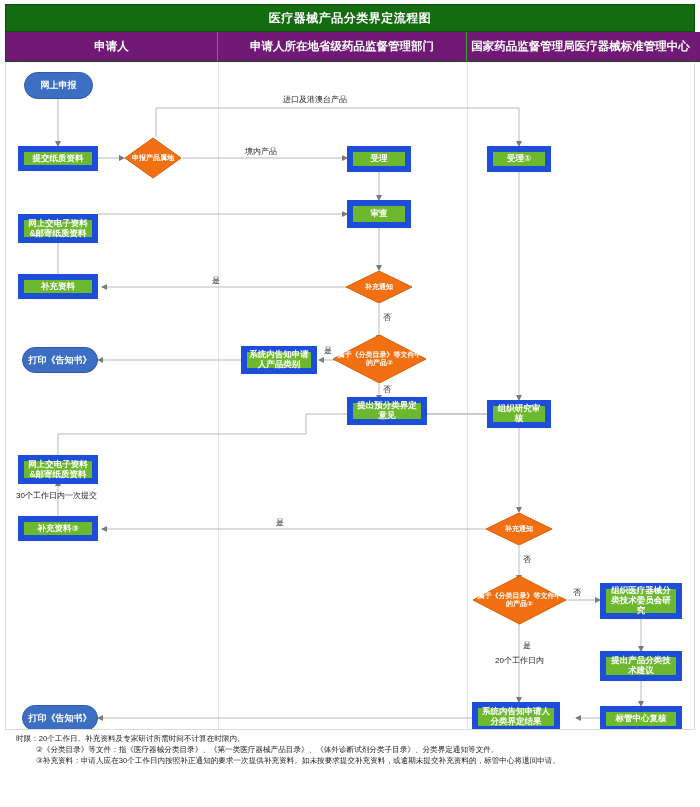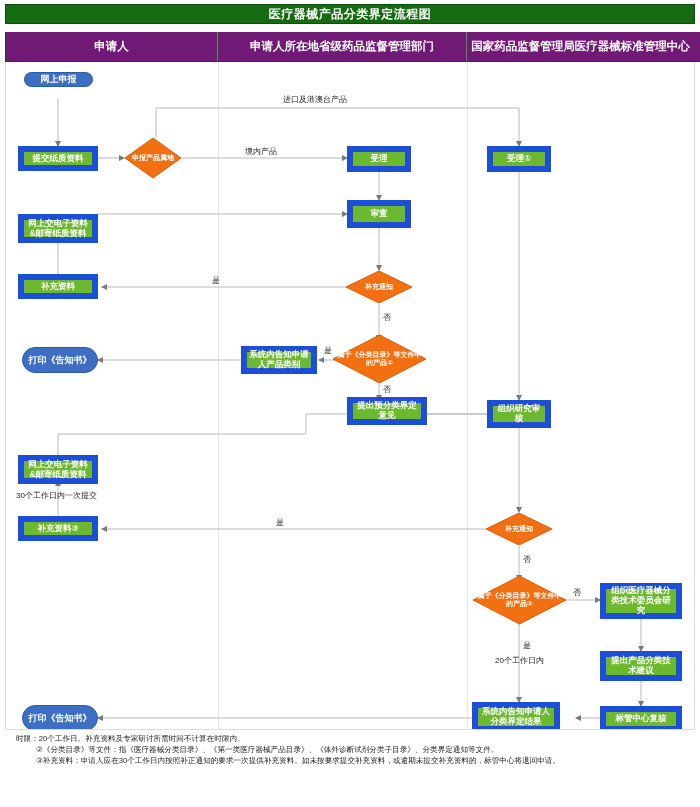--- a/index.html
+++ b/index.html
@@ -13,21 +13,21 @@
     position: relative;
     width: 700px;
     height: 807px;
     background: #ffffff;
     overflow: hidden;
   }
   
   .hdr-title {
     position: absolute;
     left: 5px; top: 4px;
-    width: 690px; height: 20px;
+    width: 690px; height: 28px;
     background: #146b10;
     border: 1px solid #0c4f0a;
     color: #ffffff;
     font-size: 12px;
     font-weight: bold;
     display: flex; align-items: center; justify-content: center;
     letter-spacing: .5px;
   }
   .hdr-cols {
     position: absolute;
@@ -212,21 +212,21 @@
         <path d="M635,615 L635,644"></path>
 
         <path d="M594,656 L570,656"></path>
 
         <path d="M513,560 L513,640"></path>
 
         <path d="M466,656 L92,656"></path>
       </g>
     </svg>
 
-    <div class="node term" style="left:18px; top:10px; width:69px; height:15px;">
+    <div class="node term" style="left:18px; top:10px; width:69px; height:27px;">
       <span>网上申报</span>
     </div>
 
     <div class="node proc" style="left:12px; top:84px; width:80px; height:25px;">
       <span>提交纸质资料</span>
     </div>
 
     <div class="node proc" style="left:12px; top:152px; width:80px; height:29px;">
       <span>网上交电子资料&amp;邮寄纸质资料</span>
     </div>

